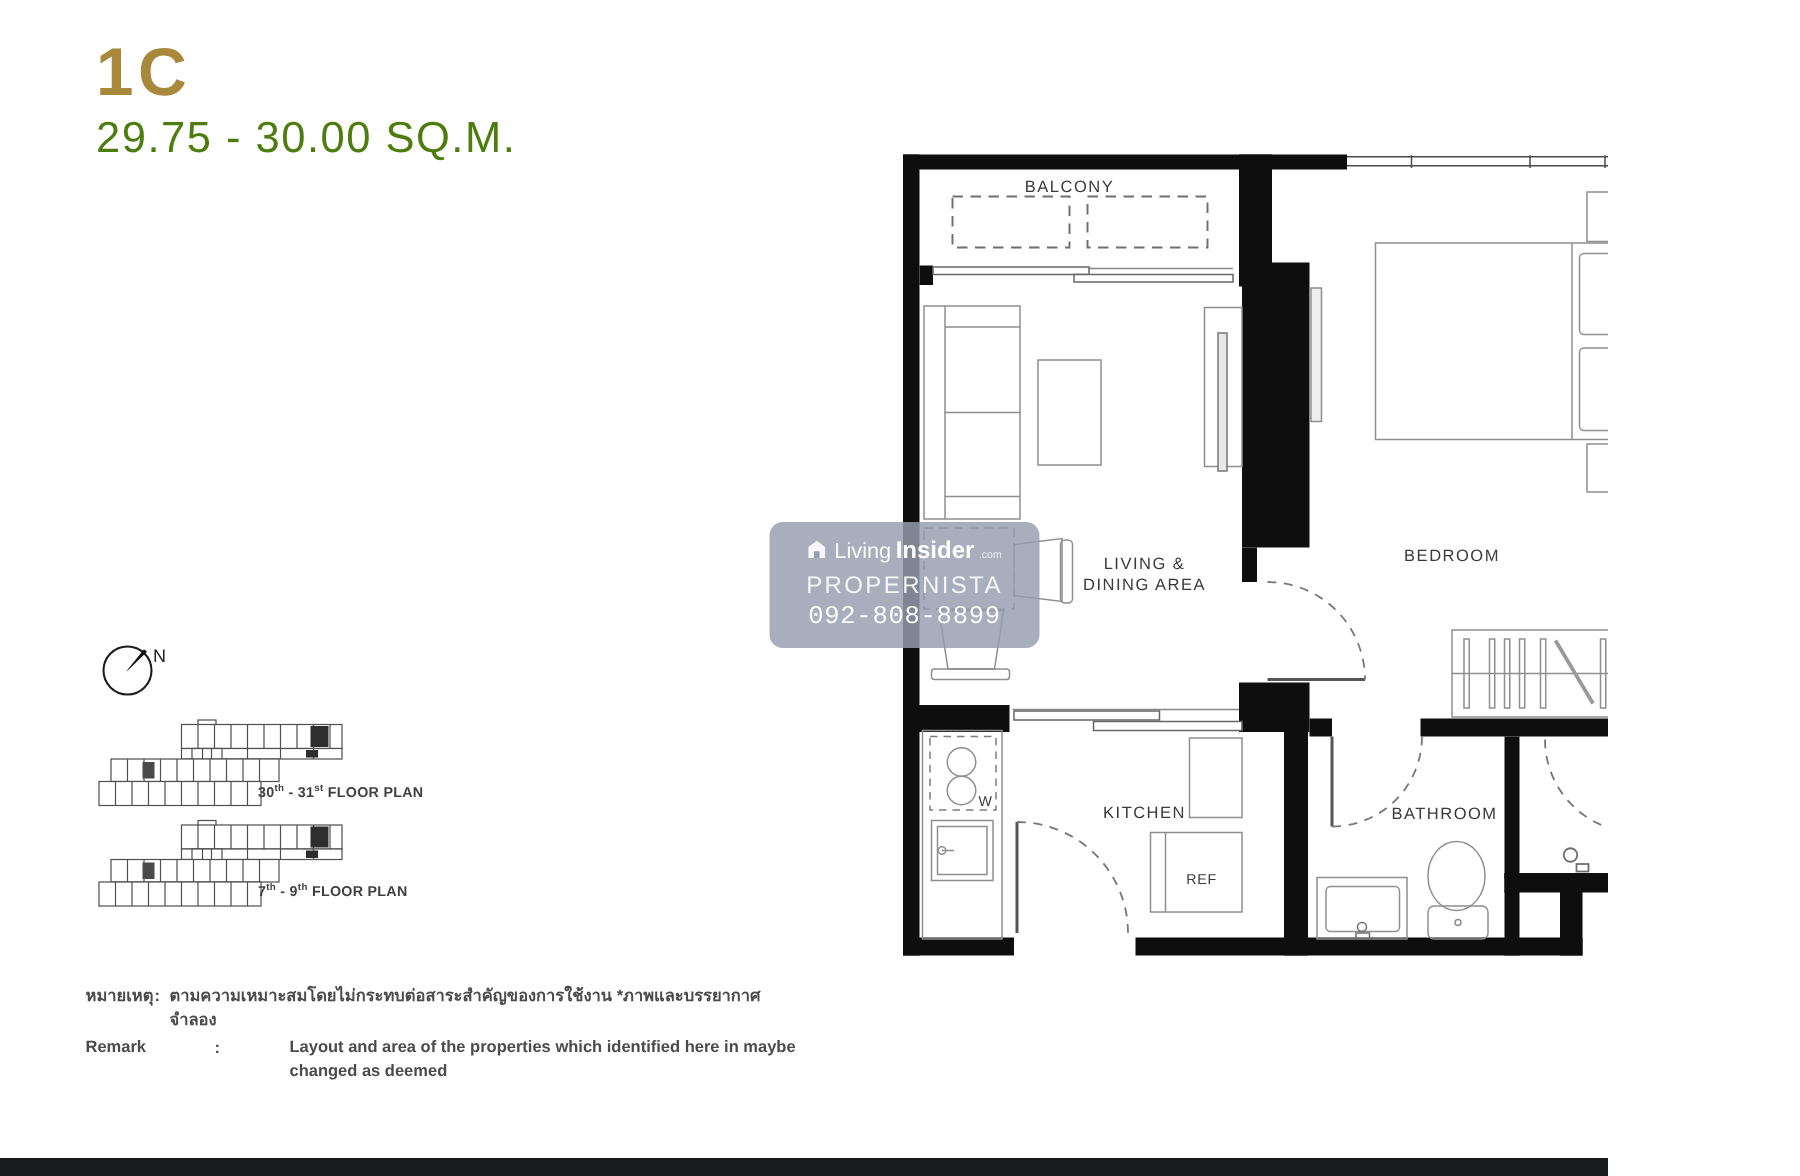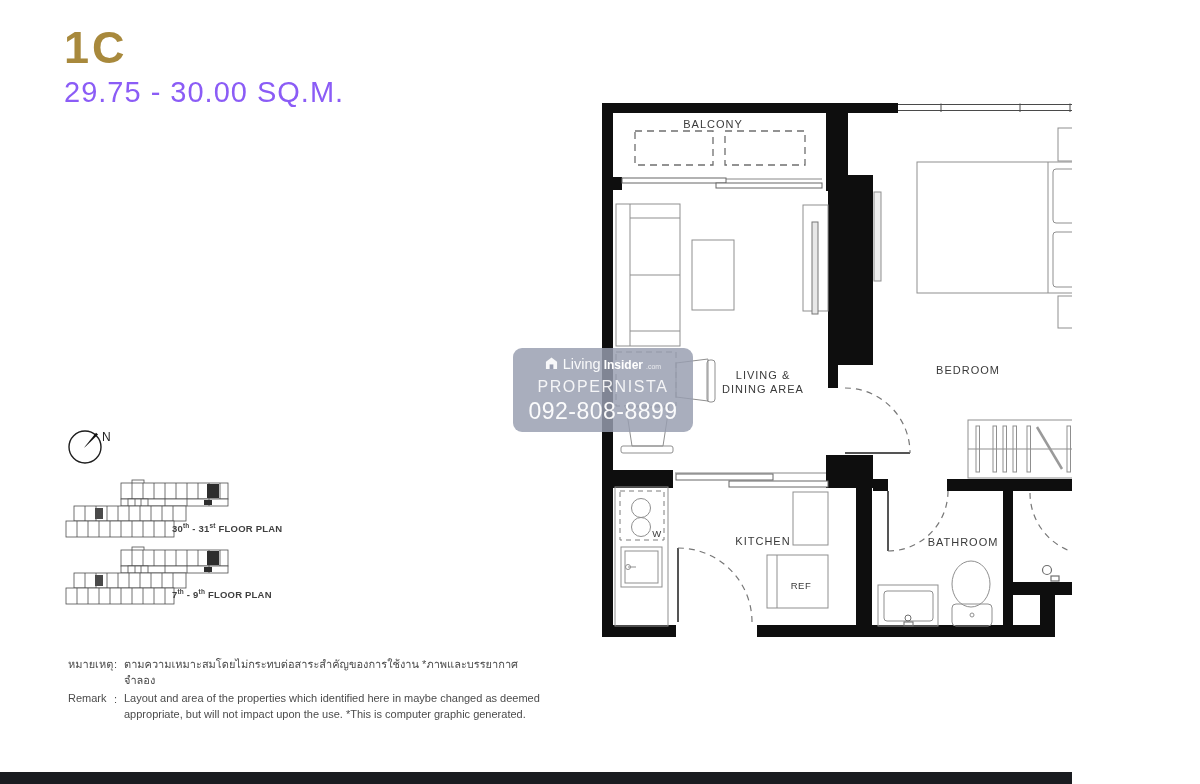--- a/index.html
+++ b/index.html
@@ -10,50 +10,50 @@
   .edge{position:absolute;background:#1a1c20;}
   .edge-right{left:1188px;top:0;width:12px;height:784px;}
   .edge-bottom{left:0;top:772px;width:1200px;height:12px;}
 
   .unit-title{
     position:absolute;left:64px;top:22px;
     font-size:45px;font-weight:700;letter-spacing:3px;color:#a8893c;
   }
   .unit-area{
     position:absolute;left:64px;top:76px;
-    font-size:29px;font-weight:400;letter-spacing:1px;color:#8b5cf6;
+    font-size:29px;font-weight:400;letter-spacing:1px;color:#4d7c0f;
   }
 
   .compass{position:absolute;left:64px;top:424px;}
   .keyplans{position:absolute;left:64px;top:478px;}
   .floor-label{
     position:absolute;font-size:9.5px;font-weight:700;color:#3f3f3f;
     letter-spacing:.2px;white-space:nowrap;
   }
   .floor-label sup{font-size:6.5px;vertical-align:super;}
 
   .plan-svg{position:absolute;left:598px;top:92px;}
 
   .watermark{
     position:absolute;left:513px;top:348px;width:180px;height:84px;
     background:rgba(152,157,176,.83);border-radius:9px;
     display:flex;flex-direction:column;align-items:center;justify-content:center;
     color:#fff;z-index:5;
   }
   .wm-brand{display:flex;align-items:baseline;gap:3px;line-height:14px;}
   .wm-living{font-size:14.5px;font-weight:300;color:rgba(255,255,255,.92);}
-  .wm-insider{font-size:12px;font-weight:700;color:#ffffff;}
+  .wm-insider{font-size:16px;font-weight:700;color:#ffffff;}
   .wm-tld{font-size:7px;color:rgba(255,255,255,.75);}
   .wm-name{font-size:16px;font-weight:300;letter-spacing:1.6px;color:rgba(255,255,255,.88);margin-top:4px;}
-  .wm-phone{font-size:23px;font-weight:400;letter-spacing:.5px;color:rgba(255,255,255,.95);margin-top:2px;}
+  .wm-phone{font-size:17px;font-weight:400;letter-spacing:.5px;color:rgba(255,255,255,.95);margin-top:2px;font-family:Liberation Mono, monospace;}
   .wm-icon{margin-right:2px;transform:translateY(1px);}
 
   .remark{
-    position:absolute;left:68px;top:656px;width:480px;
-    font-size:11px;color:#4b4b4b;
+    position:absolute;left:57px;top:656px;width:480px;
+    font-size:11px;color:#4b4b4b;font-weight:bold;
   }
   .remark-row{display:flex;align-items:flex-start;}
   .remark-label{width:46px;flex:none;line-height:16px;}
   .remark-colon{width:10px;flex:none;line-height:16px;}
   .remark-text{flex:1;line-height:16px;}
   .remark-row.en .remark-text,.remark-row.en .remark-label{line-height:15.5px;}
 
   svg text{font-family:"Liberation Sans",sans-serif;}
   .room-label{fill:#3a3a3a;font-size:11px;letter-spacing:1px;}
   .small-label{fill:#3a3a3a;font-size:9.5px;letter-spacing:.5px;}
@@ -262,25 +262,24 @@
   </div>
 
   <div class="remark">
     <div class="remark-row th">
       <div class="remark-label">หมายเหตุ</div>
       <div class="remark-colon">:</div>
       <div class="remark-text">
         <div>ตามความเหมาะสมโดยไม่กระทบต่อสาระสำคัญของการใช้งาน *ภาพและบรรยากาศจำลอง</div>
       </div>
     </div>
-    <div class="remark-row en" style="margin-top:3px;">
+    <div class="remark-row en" style="margin-top:3px;gap:40px;">
       <div class="remark-label">Remark</div>
       <div class="remark-colon">:</div>
       <div class="remark-text">
         <div>Layout and area of the properties which identified here in maybe changed as deemed</div>
-        <div>appropriate, but will not impact upon the use. *This is computer graphic generated.</div>
       </div>
     </div>
   </div>
 
   <div class="edge edge-right"></div>
   <div class="edge edge-bottom"></div>
 </div>
 
 </body></html>

